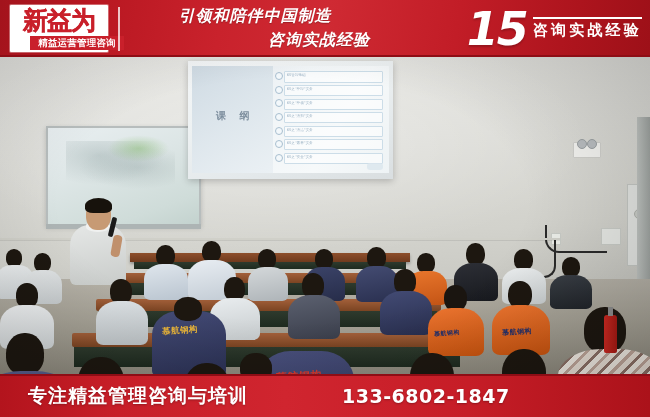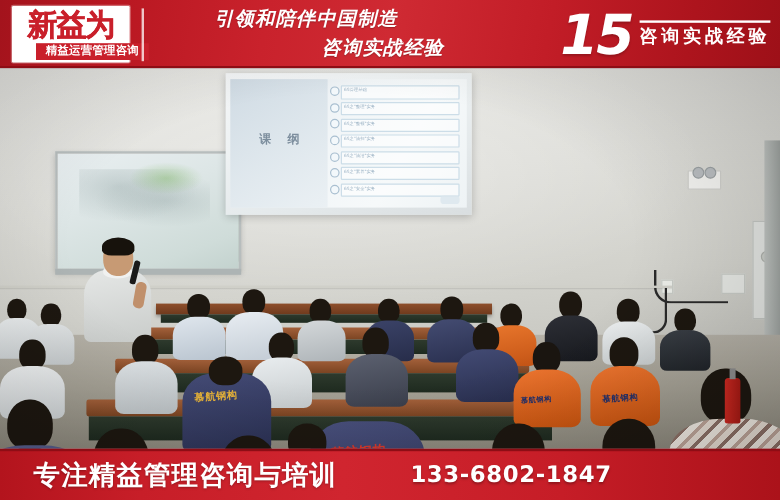--- a/index.html
+++ b/index.html
@@ -144,21 +144,21 @@
         transform:rotate(14deg);}
   .mic-arm{position:absolute;left:112px;top:178px;width:9px;height:22px;background:#c0906c;
         border-radius:4px;transform:rotate(10deg);}
 
   
   .ftr{position:absolute;left:0;top:374px;width:650px;height:43px;
        background:linear-gradient(90deg,#b3141d 0%,#c71e28 18%,#d0252f 44%,#c61d27 72%,#ab121a 100%);
        display:flex;align-items:center;}
   .ftr:before{content:"";position:absolute;left:0;top:0;width:650px;height:2px;background:#8e0d15;}
   .ftr-left{position:absolute;left:28px;top:0;height:43px;display:flex;align-items:center;
-            color:#fff;font-size:22px;font-weight:bold;letter-spacing:1px;
+            color:#fff;font-size:19px;font-weight:bold;letter-spacing:1px;
             text-shadow:0 1px 2px rgba(0,0,0,.28);}
   .ftr-right{position:absolute;left:342px;top:0;height:43px;display:flex;align-items:center;
             color:#fff;font-size:19px;font-weight:bold;letter-spacing:.5px;
             text-shadow:0 1px 2px rgba(0,0,0,.28);}
 </style>
 </head>
 <body>
 
 <div id="shot">
 

